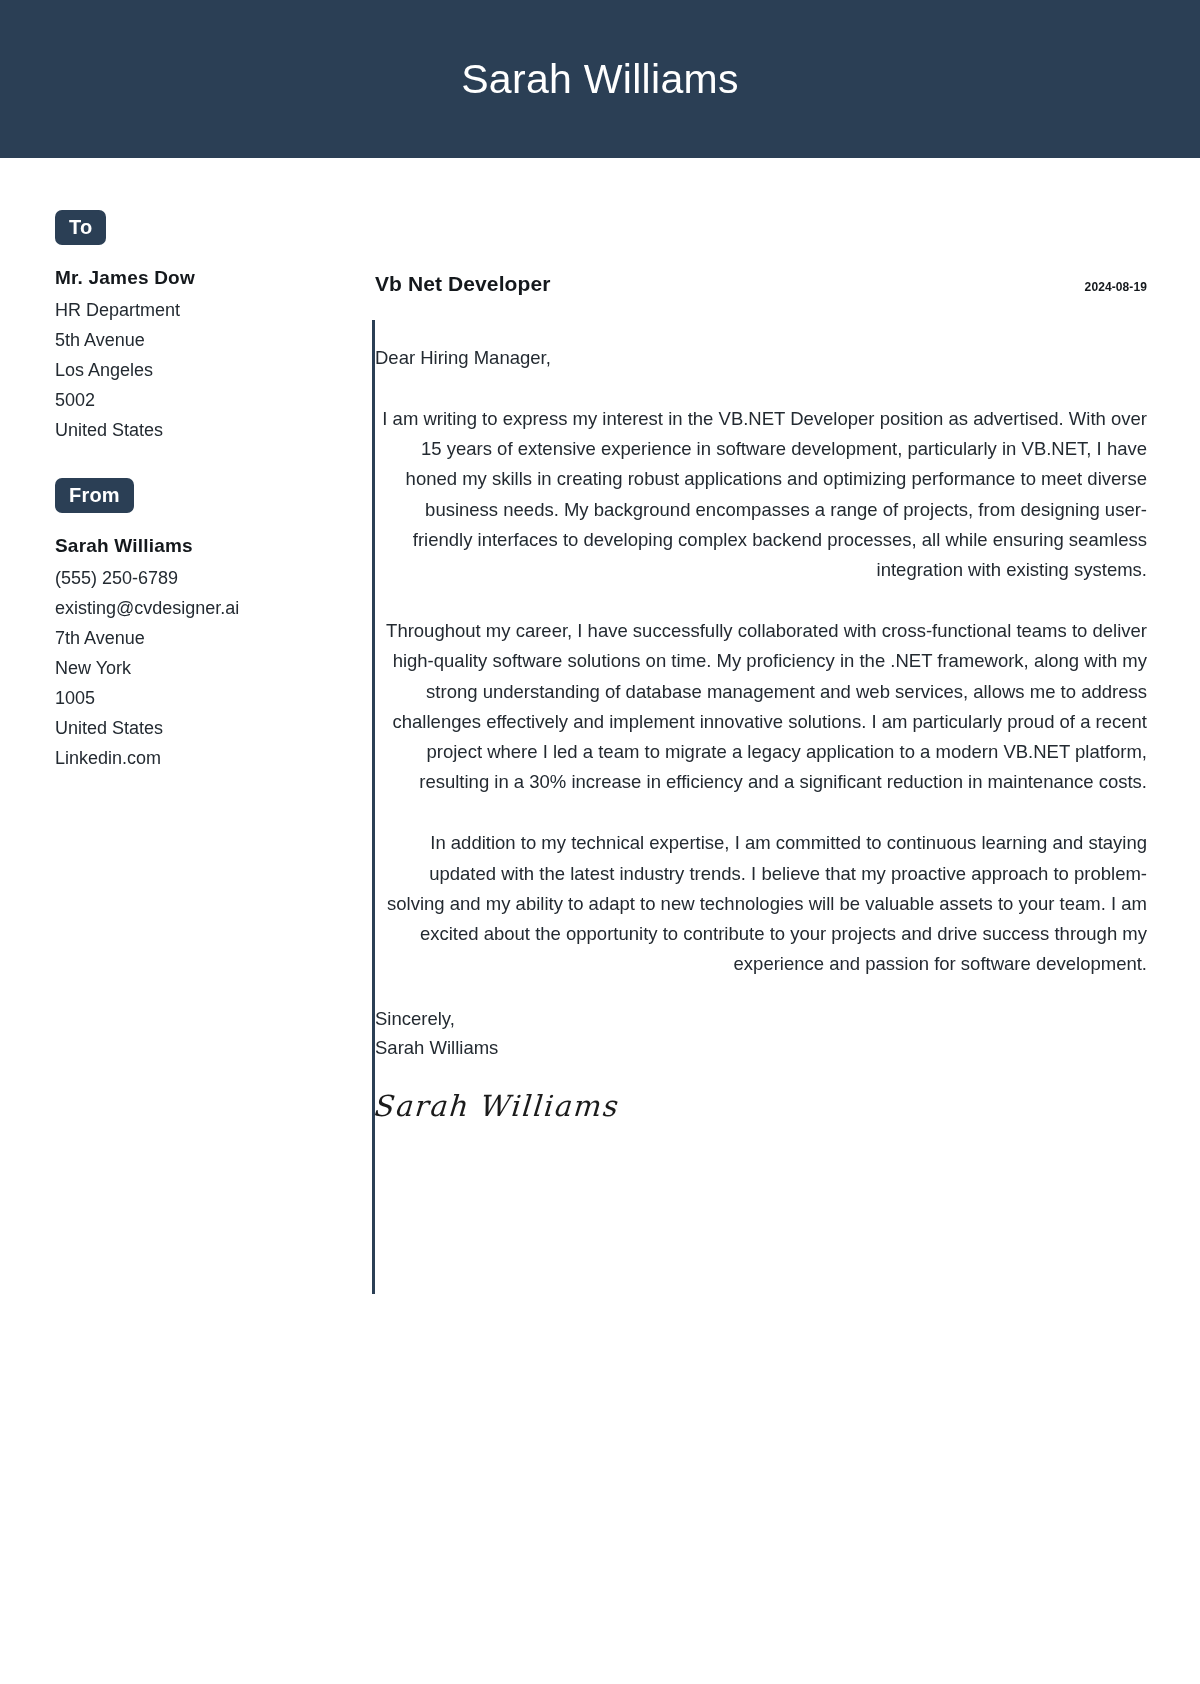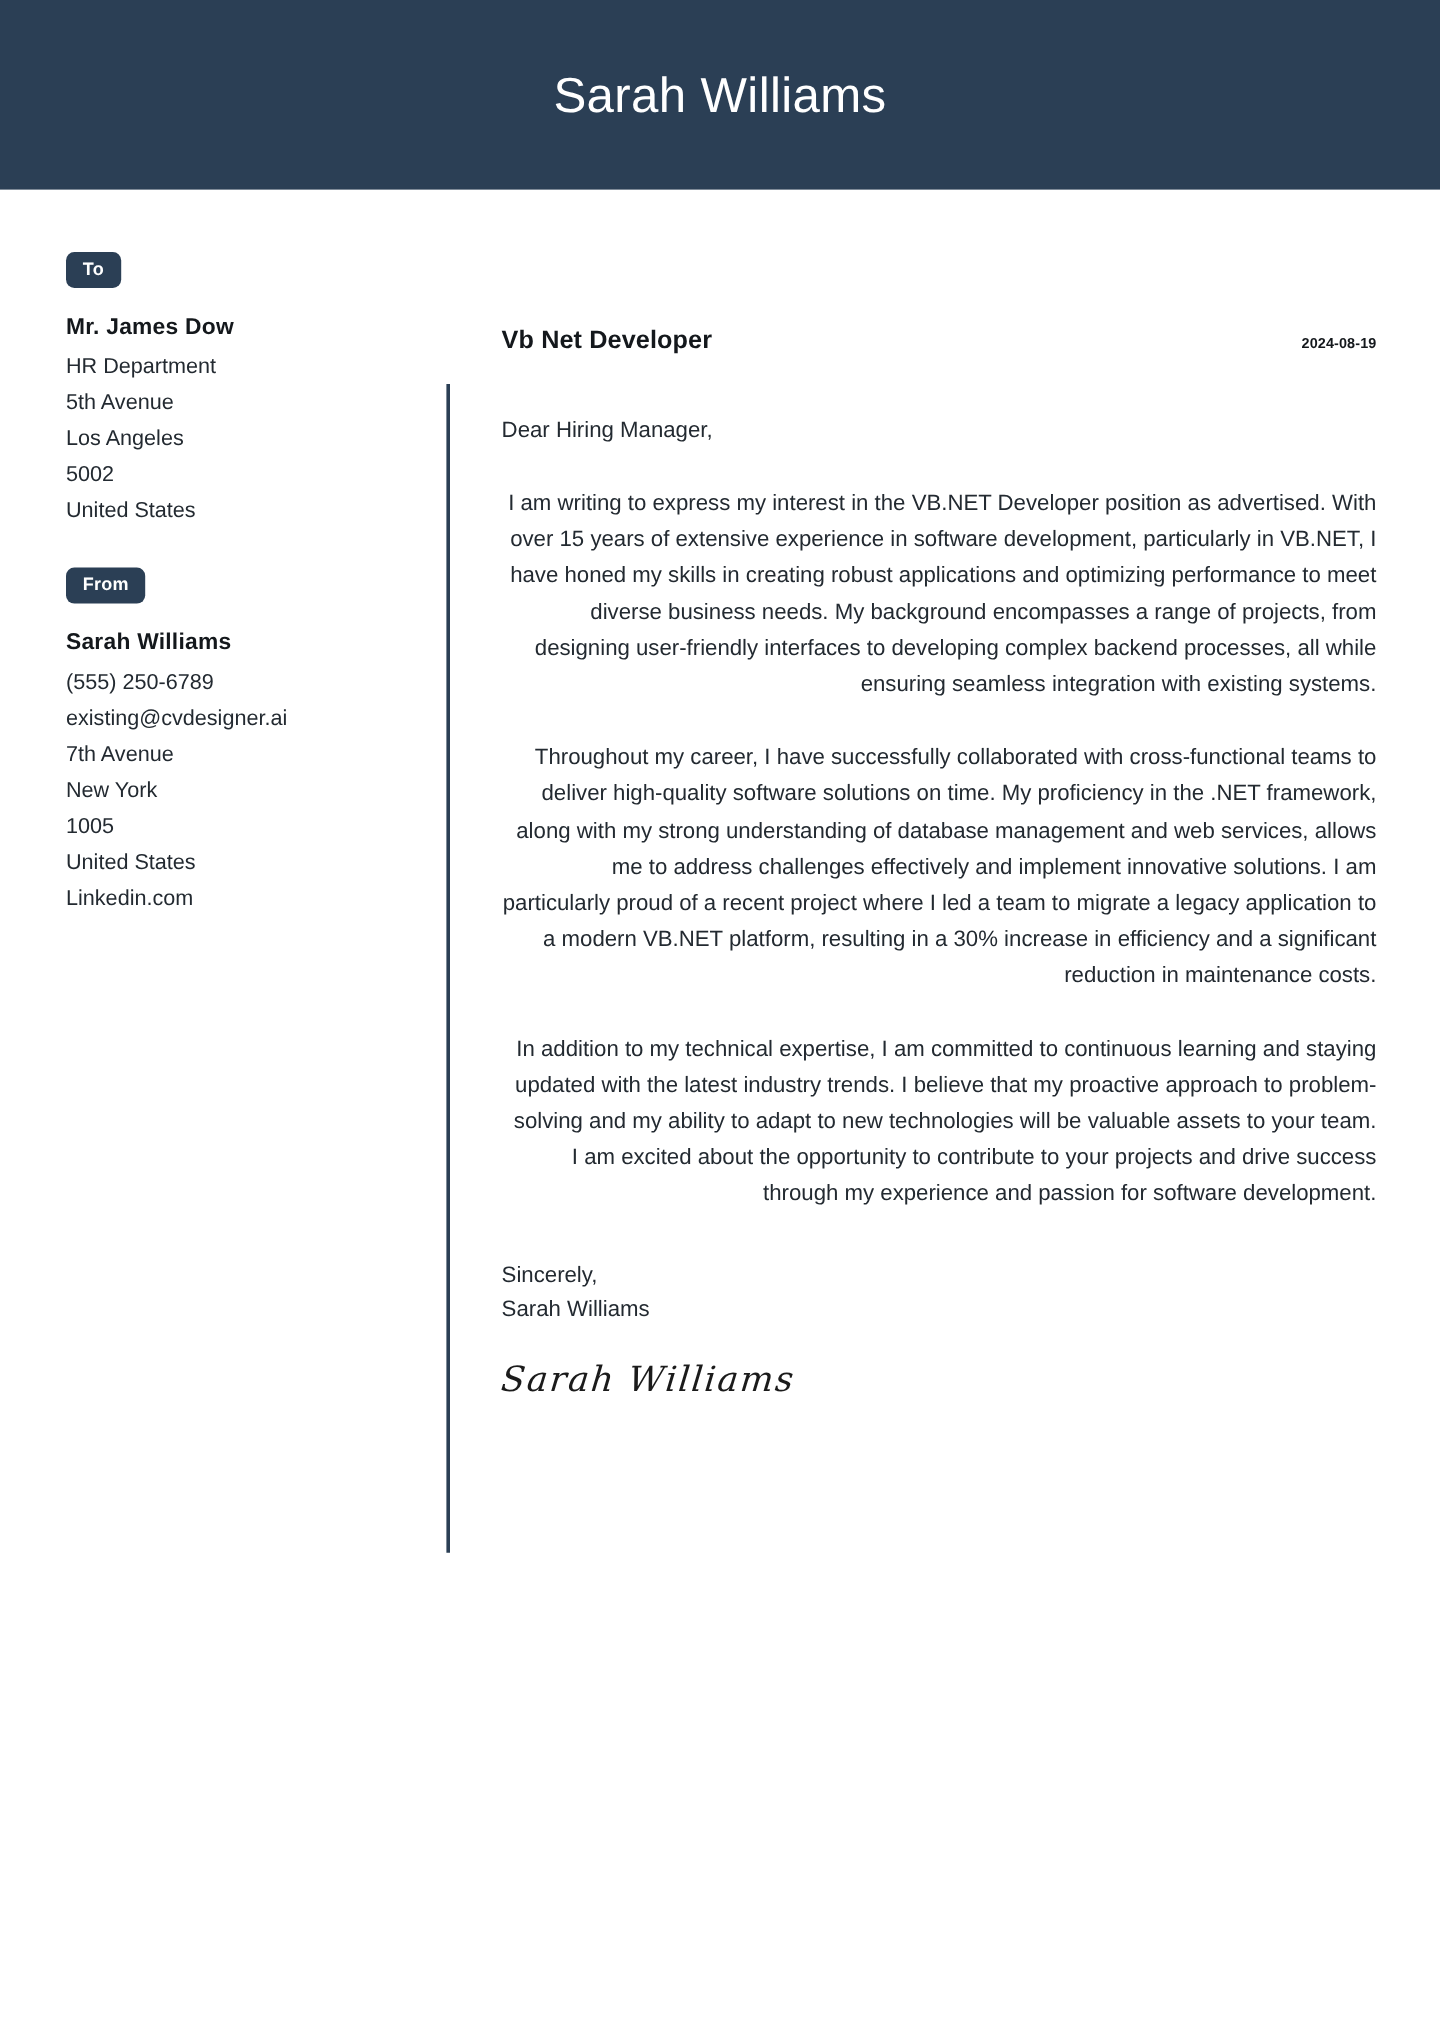--- a/index.html
+++ b/index.html
@@ -50,21 +50,21 @@
     width: 318px;
     padding-left: 55px;
     padding-right: 0;
     box-sizing: border-box;
     flex: none;
   }
   .badge {
     display: inline-block;
     background: #2b3f55;
     color: #ffffff;
-    font-size: 15px;
+    font-size: 20px;
     font-weight: bold;
     border-radius: 7px;
     padding: 7px 14px 8px 14px;
     line-height: 1;
     letter-spacing: 0.2px;
   }
   .addr-block {
     margin-top: 18px;
   }
   .addr-name {
@@ -92,21 +92,20 @@
     flex: none;
     align-self: stretch;
     margin-left: 54px;
     height: 1255px;
     margin-top: 110px;
   }
 
   
   .letter {
     flex: 1;
-    padding-left: 43px;
     padding-right: 53px;
     box-sizing: border-box;
   }
   .letter-head {
     display: flex;
     justify-content: space-between;
     align-items: baseline;
     padding-top: 62px;
   }
   .job-title {
@@ -128,21 +127,21 @@
     color: #232a31;
   }
   .para {
     margin-top: 31px;
     font-size: 18.5px;
     line-height: 30.2px;
     color: #232a31;
     text-align: right;
   }
   .closing {
-    margin-top: 37px;
+    margin-top: 25px;
     font-size: 18.5px;
     line-height: 29px;
     color: #232a31;
   }
   .closing div { display: block; }
   .signature {
     margin-top: 27px;
     font-family: "DejaVu Serif", serif;
     font-style: italic;
     font-size: 29px;

